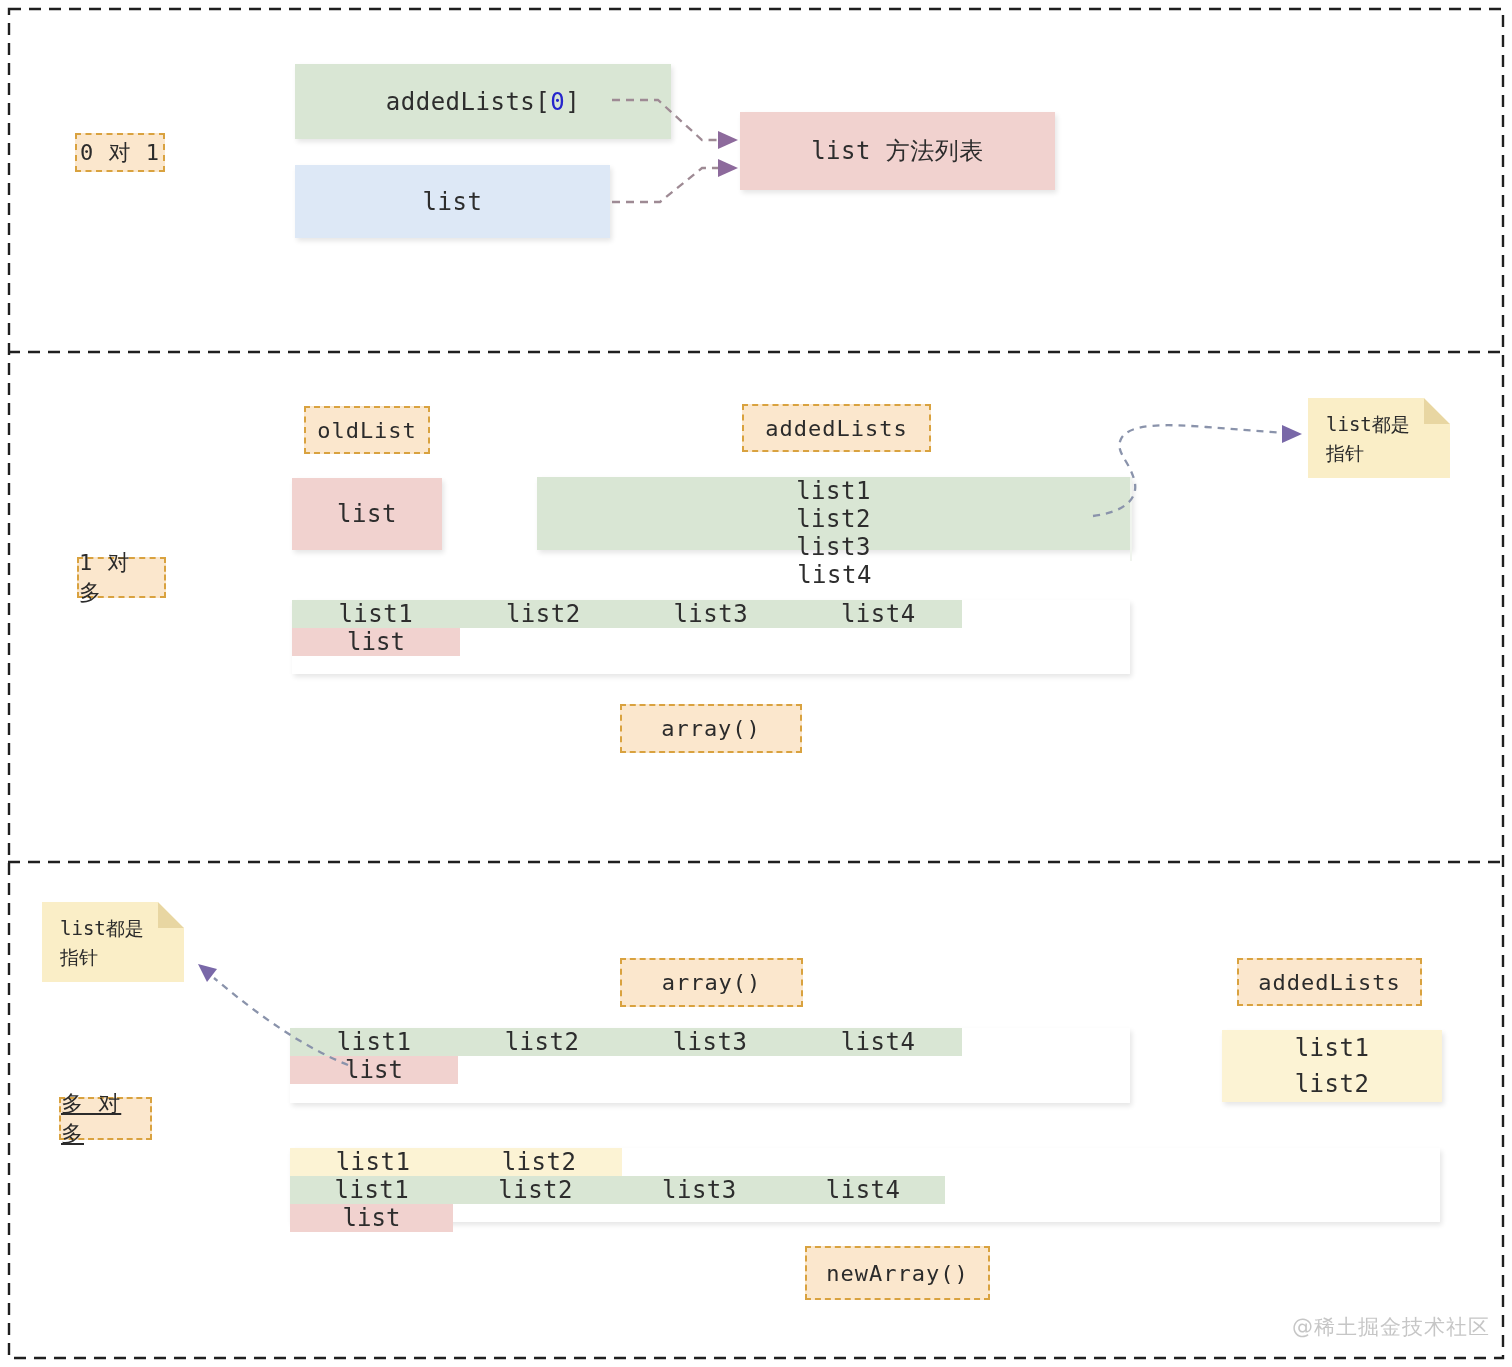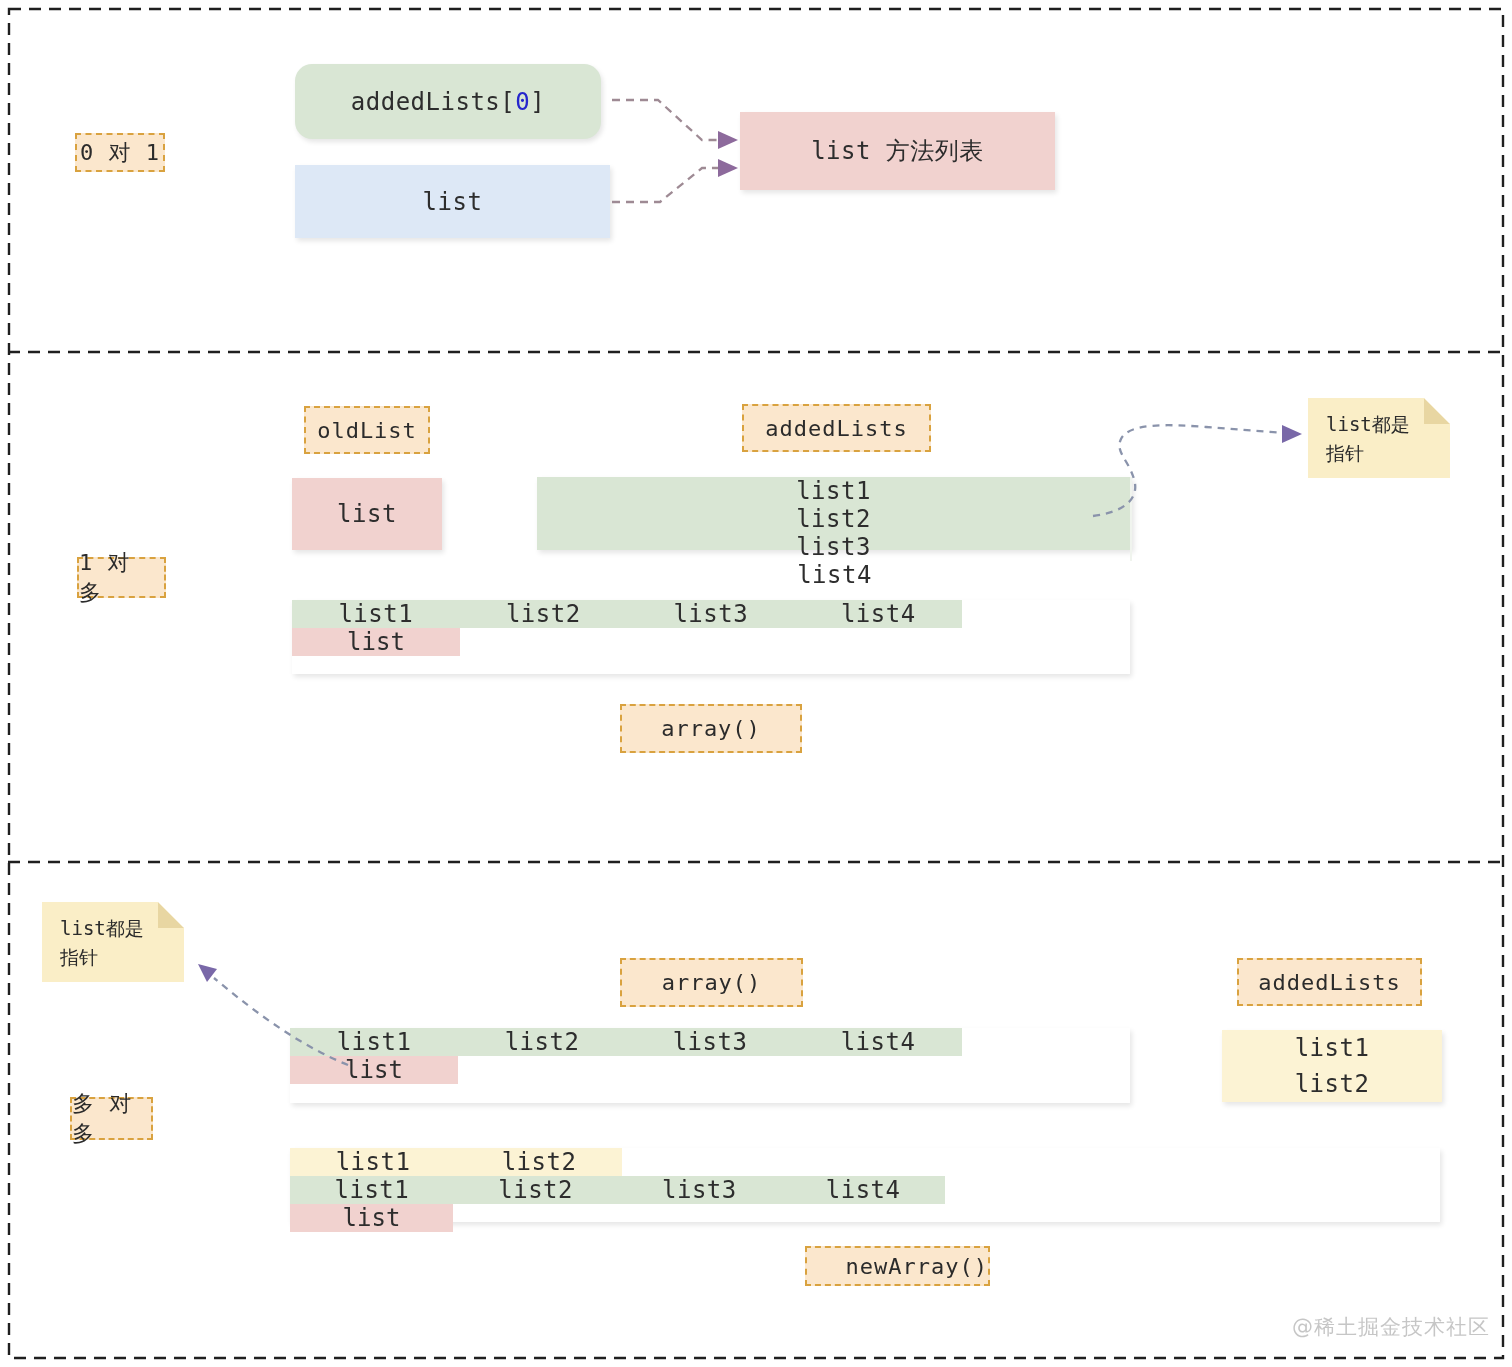--- a/index.html
+++ b/index.html
@@ -43,21 +43,21 @@
 </style>
 </head>
 <body>
 
 <div id="canvas">
 
   <div class="tag" style="left:75px;top:133px;width:90px;height:39px;text-align:center;">
     <span>0 对 1</span>
   </div>
 
-  <div class="box green" style="left:295px;top:64px;width:306px;height:75px;border-radius:17px;">
+  <div class="box green" style="left:295px;top:64px;width:376px;height:75px;">
     <span><span>addedLists[</span><span class="idx">0</span><span>]</span></span>
   </div>
 
   <div class="box blue" style="left:295px;top:165px;width:315px;height:73px;">
     <span>list</span>
   </div>
 
   <div class="box pink" style="left:740px;top:112px;width:315px;height:78px;">
     <span>list 方法列表</span>
   </div>
@@ -104,21 +104,21 @@
     <div>list都是</div>
     <div>指针</div>
   </div>
 
   <div class="note" style="left:42px;top:902px;width:142px;height:80px;">
     <div class="fold"></div>
     <div>list都是</div>
     <div>指针</div>
   </div>
 
-  <div class="tag" style="left:70px;top:1097px;width:83px;height:43px;">
+  <div class="tag" style="left:59px;top:1097px;width:93px;height:43px;text-decoration:underline;">
     <span>多 对 多</span>
   </div>
 
   <div class="tag" style="left:620px;top:958px;width:183px;height:49px;">
     <span>array()</span>
   </div>
 
   <div class="tag" style="left:1237px;top:958px;width:185px;height:48px;">
     <span>addedLists</span>
   </div>
@@ -145,21 +145,21 @@
     </div>
     <div class="seg green" style="width:655px;background:#d9e6d4;">
       <div class="cell">list1</div>
       <div class="cell">list2</div>
       <div class="cell">list3</div>
       <div class="cell">list4</div>
     </div>
     <div class="pinkseg" style="width:163px;">list</div>
   </div>
 
-  <div class="tag" style="left:805px;top:1246px;width:185px;height:40px;justify-content:flex-end;">
+  <div class="tag" style="left:805px;top:1246px;width:185px;height:54px;">
     <span>newArray()</span>
   </div>
 
   <div class="watermark">@稀土掘金技术社区</div>
 
   <svg class="overlay" width="1512" height="1367" viewBox="0 0 1512 1367">
 
     <rect x="9" y="9" width="1494" height="1349" fill="none" stroke="#1f1f1f" stroke-width="2.4" stroke-dasharray="12 8"></rect>
 
     <line x1="8" y1="352" x2="1504" y2="352" stroke="#1f1f1f" stroke-width="2.4" stroke-dasharray="12 8"></line>

